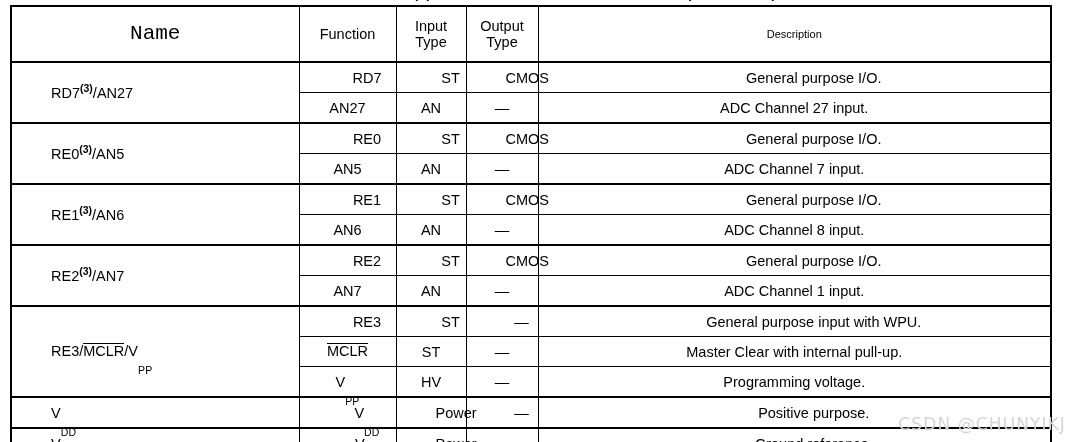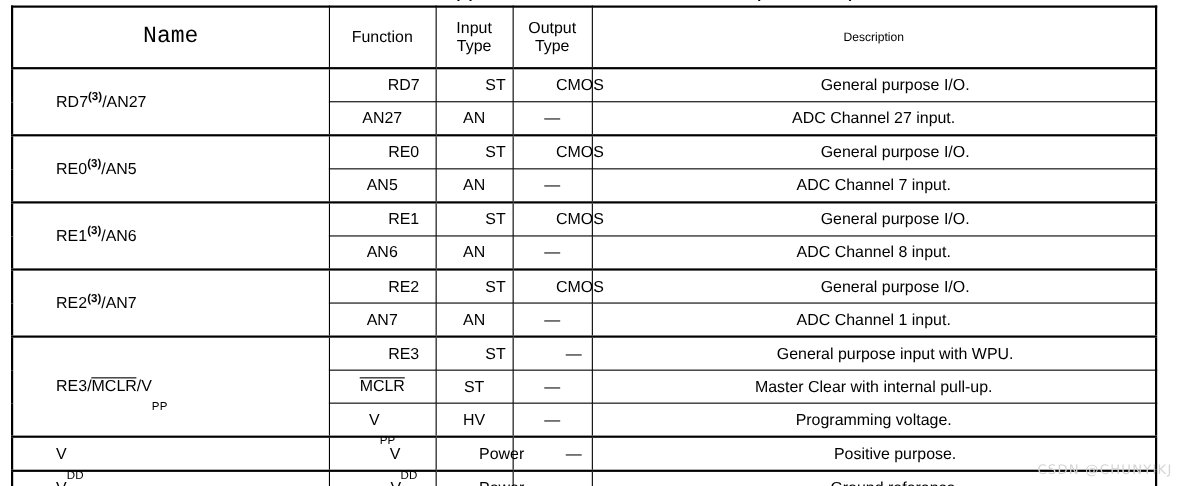--- a/index.html
+++ b/index.html
@@ -120,21 +120,21 @@
     padding-top: 0px;
     display: inline-block;
     line-height: 1.05;
   }
 
   
   #watermark {
     position: absolute;
     right: 12px;
     bottom: 8px;
-    font-size: 12px;
+    font-size: 17px;
     color: #d5d5d5;
     letter-spacing: 1.1px;
     white-space: nowrap;
     pointer-events: none;
     font-family: "DejaVu Sans", sans-serif;
     margin-left: 32px;
   }
 </style>
 </head>
 <body>

